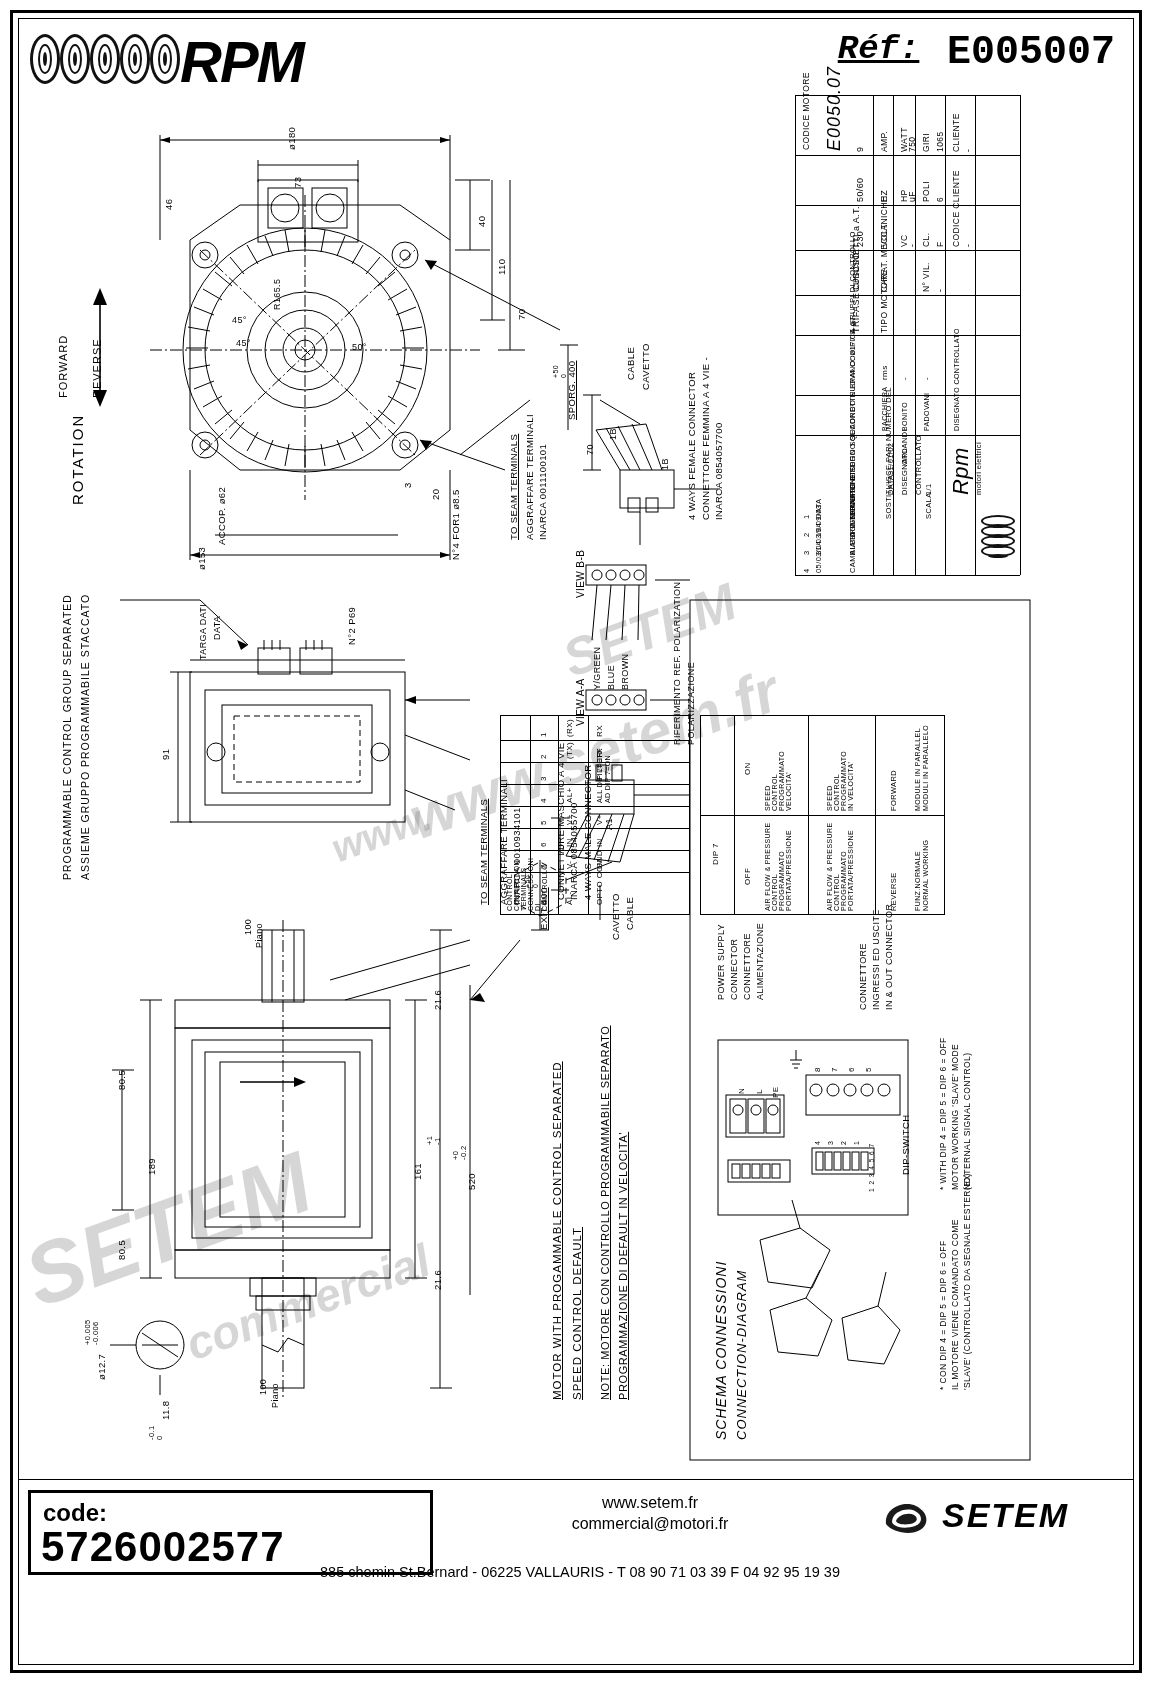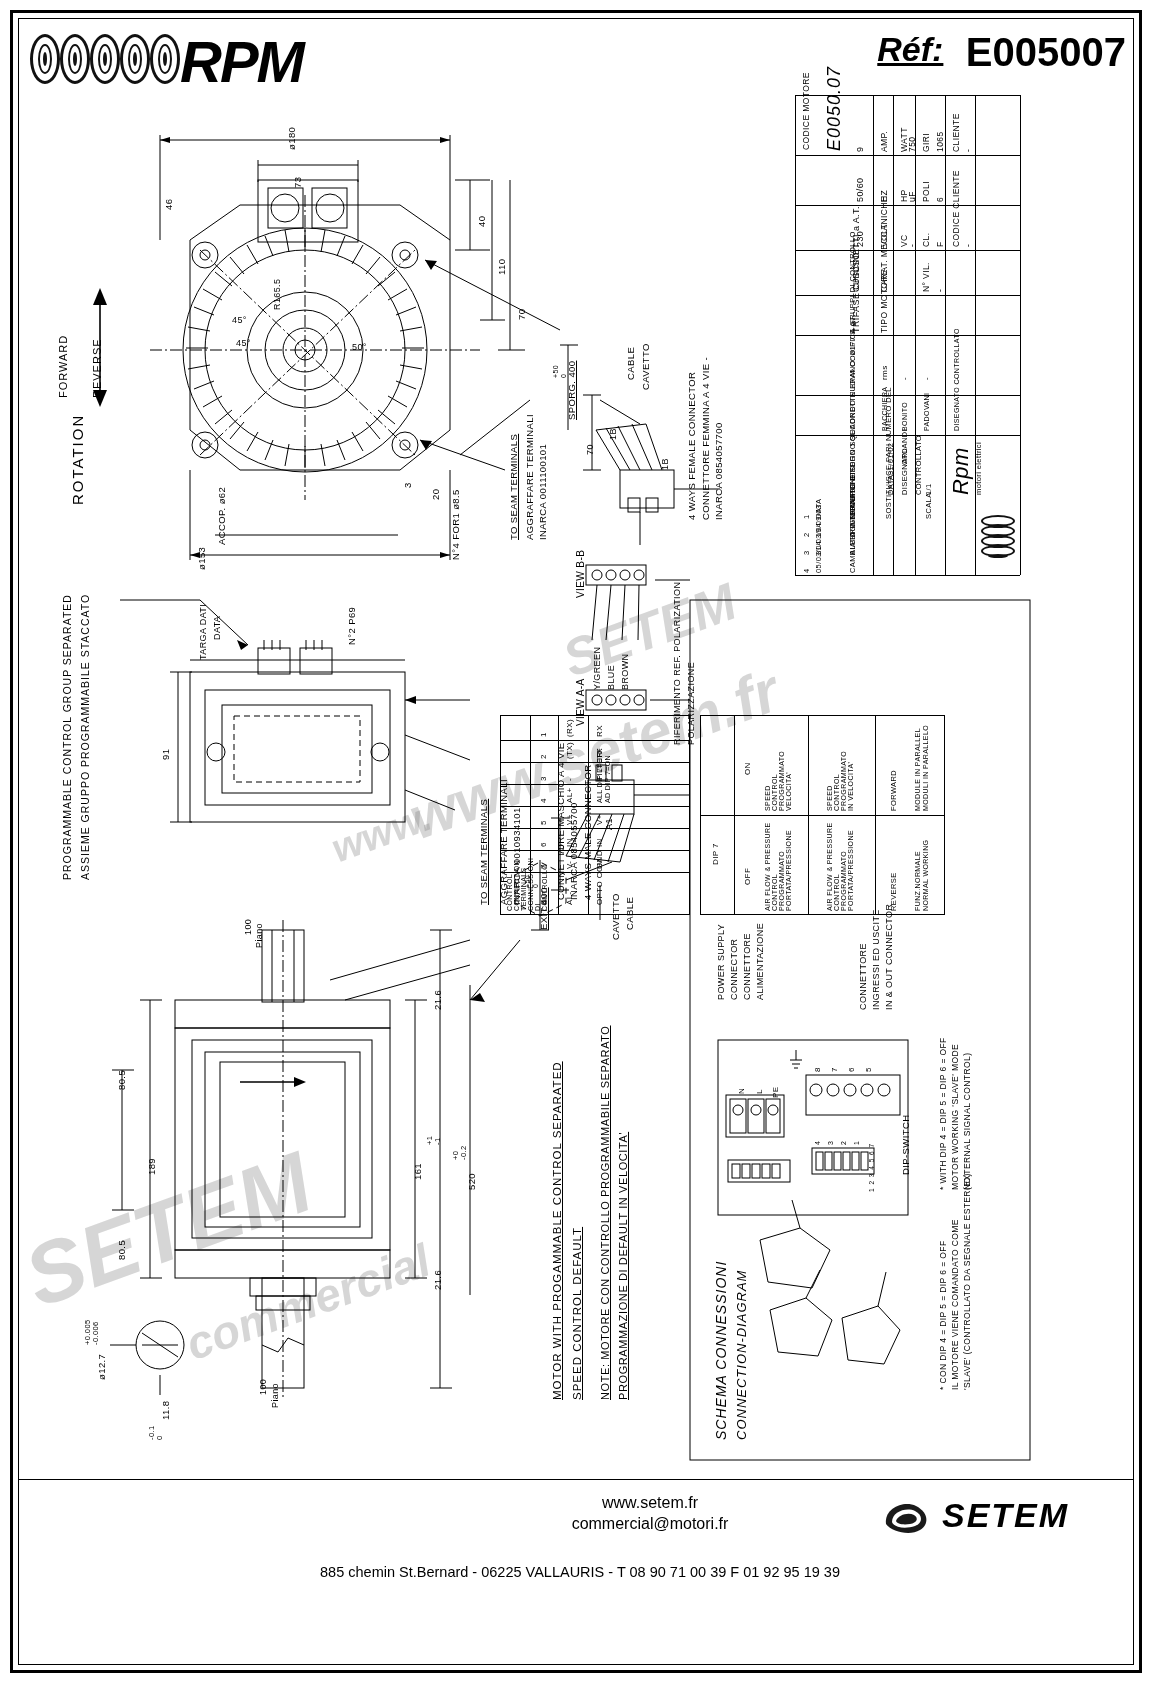--- a/index.html
+++ b/index.html
@@ -9,21 +9,21 @@
   .inner-frame{position:absolute;left:18px;top:18px;width:1116px;height:1647px;border:1px solid #000;box-sizing:border-box;}
 
   
   .logo{position:absolute;left:30px;top:28px;width:330px;height:62px;}
   .logo-coils{position:absolute;left:0;top:6px;width:150px;height:50px;}
   .coil{position:absolute;top:0;width:30px;height:50px;border:3px solid #111;border-radius:50%/50%;box-sizing:border-box;}
   .coil::before{content:"";position:absolute;left:5px;top:7px;right:5px;bottom:7px;border:2px solid #111;border-radius:50%;}
   .coil::after{content:"";position:absolute;left:10px;top:15px;right:10px;bottom:15px;background:#111;border-radius:50%;}
   .logo-text{position:absolute;left:150px;top:0;font-size:58px;font-weight:bold;font-style:italic;letter-spacing:-2px;font-family:"Liberation Sans",sans-serif;}
 
-  .ref-box{position:absolute;right:28px;top:30px;text-align:right;}
+  .ref-box{position:absolute;right:39px;top:30px;text-align:right;font-family:Liberation Mono, monospace;}
   .ref-label{display:inline-block;font-size:34px;font-weight:bold;font-style:italic;text-decoration:underline;vertical-align:top;}
   .ref-value{display:inline-block;font-size:40px;font-weight:bold;margin-left:18px;vertical-align:top;}
 
   
   .bottom-sep{position:absolute;left:18px;top:1479px;width:1116px;height:1px;background:#000;}
   .code-box{position:absolute;left:28px;top:1490px;width:405px;height:85px;border:3px solid #000;box-sizing:border-box;}
   .code-label{position:absolute;left:12px;top:6px;font-size:24px;font-weight:bold;}
   .code-value{position:absolute;left:10px;top:30px;font-size:42px;font-weight:bold;letter-spacing:1px;}
   .contact{position:absolute;left:440px;top:1492px;width:420px;text-align:center;font-size:16px;line-height:21px;}
   .address{position:absolute;left:150px;top:1564px;width:860px;text-align:center;font-size:14.5px;}
@@ -674,25 +674,29 @@
   <div class="lbl rot90" style="left:866px;top:1192px;font-size:6.5px;letter-spacing:1px;">1 2 3 4 5 6 7</div>
 
   <div class="lbl rot90" style="left:938px;top:1390px;font-size:8.5px;">* CON DIP 4 = DIP 5 = DIP 6 = OFF</div>
   <div class="lbl rot90" style="left:950px;top:1390px;font-size:8.5px;">IL MOTORE VIENE COMANDATO COME</div>
   <div class="lbl rot90" style="left:962px;top:1390px;font-size:8.5px;">'SLAVE' (CONTROLLATO DA SEGNALE ESTERNO)</div>
   <div class="lbl rot90" style="left:938px;top:1190px;font-size:8.5px;">* WITH DIP 4 = DIP 5 = DIP 6 = OFF</div>
   <div class="lbl rot90" style="left:950px;top:1190px;font-size:8.5px;">MOTOR WORKING 'SLAVE' MODE</div>
   <div class="lbl rot90" style="left:962px;top:1190px;font-size:8.5px;">(EXTERNAL SIGNAL CONTROL)</div>
 
   <div class="bottom-sep"></div>
+  <div class="code-box">
+    <div class="code-label">code:</div>
+    <div class="code-value">5726002577</div>
+  </div>
   <div class="contact">
     <div>www.setem.fr</div>
     <div>commercial@motori.fr</div>
   </div>
-  <div class="address">885 chemin St.Bernard  -  06225 VALLAURIS  -  T 08 90 71 00 39   F 01 92 95 19 39</div>
+  <div class="address">885 chemin St.Bernard  -  06225 VALLAURIS  -  T 08 90 71 03 39   F 04 92 95 19 39</div>
   <div class="setem-logo">
     <svg class="setem-swirl" width="58" height="38" viewBox="0 0 58 38">
       <path d="M6 26 C 4 10, 24 2, 36 8 C 48 14, 50 26, 40 32 C 30 38, 12 34, 6 26 Z" fill="#1a1a1a"></path>
       <path d="M12 24 C 12 14, 26 9, 35 13 C 43 17, 43 25, 35 28 C 26 31, 14 30, 12 24 Z" fill="#fff"></path>
       <path d="M16 23 C 18 17, 28 14, 34 17 C 39 20, 37 25, 30 26 C 23 27, 17 26, 16 23 Z" fill="#1a1a1a"></path>
     </svg>
     <div class="setem-text">SETEM</div>
   </div>
 </div>
 

